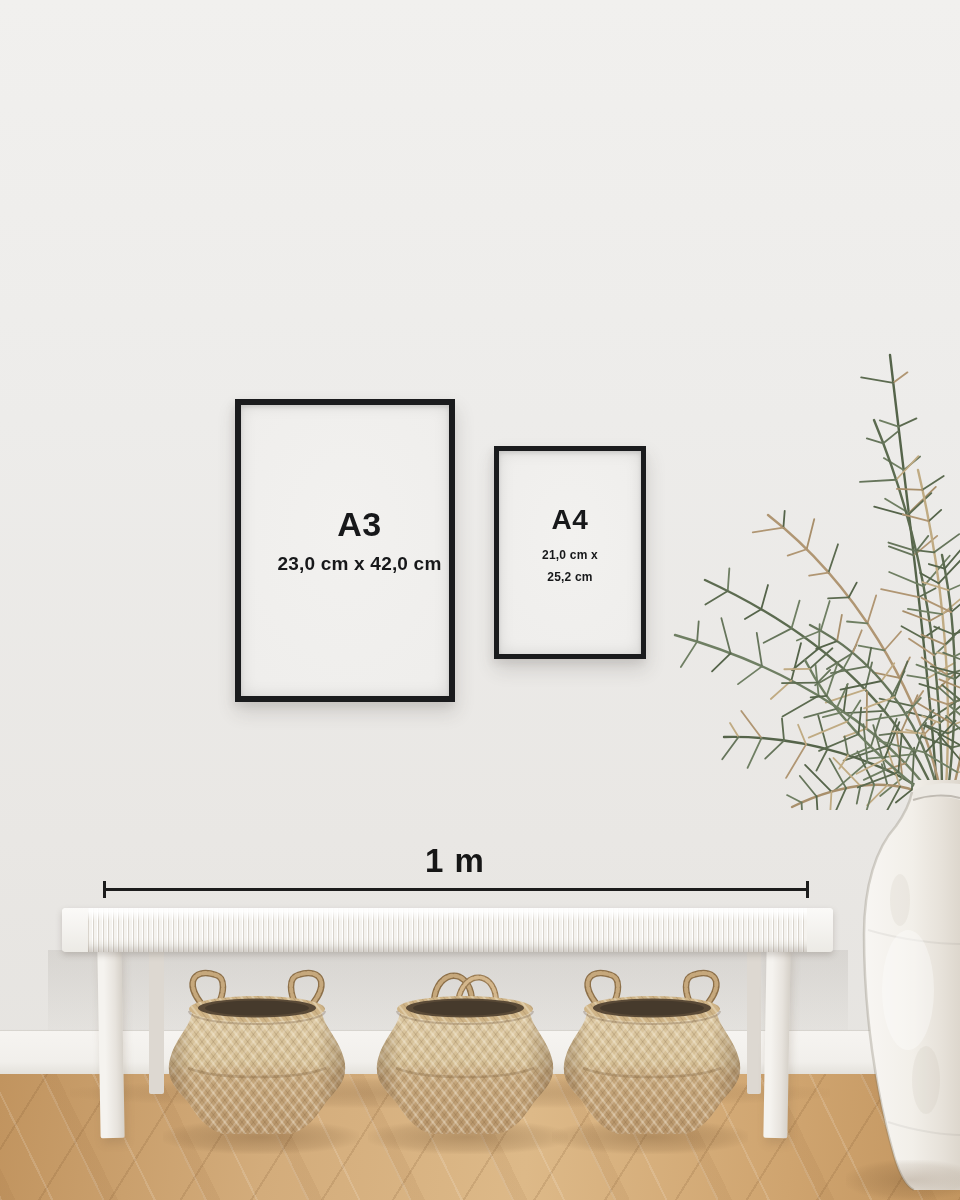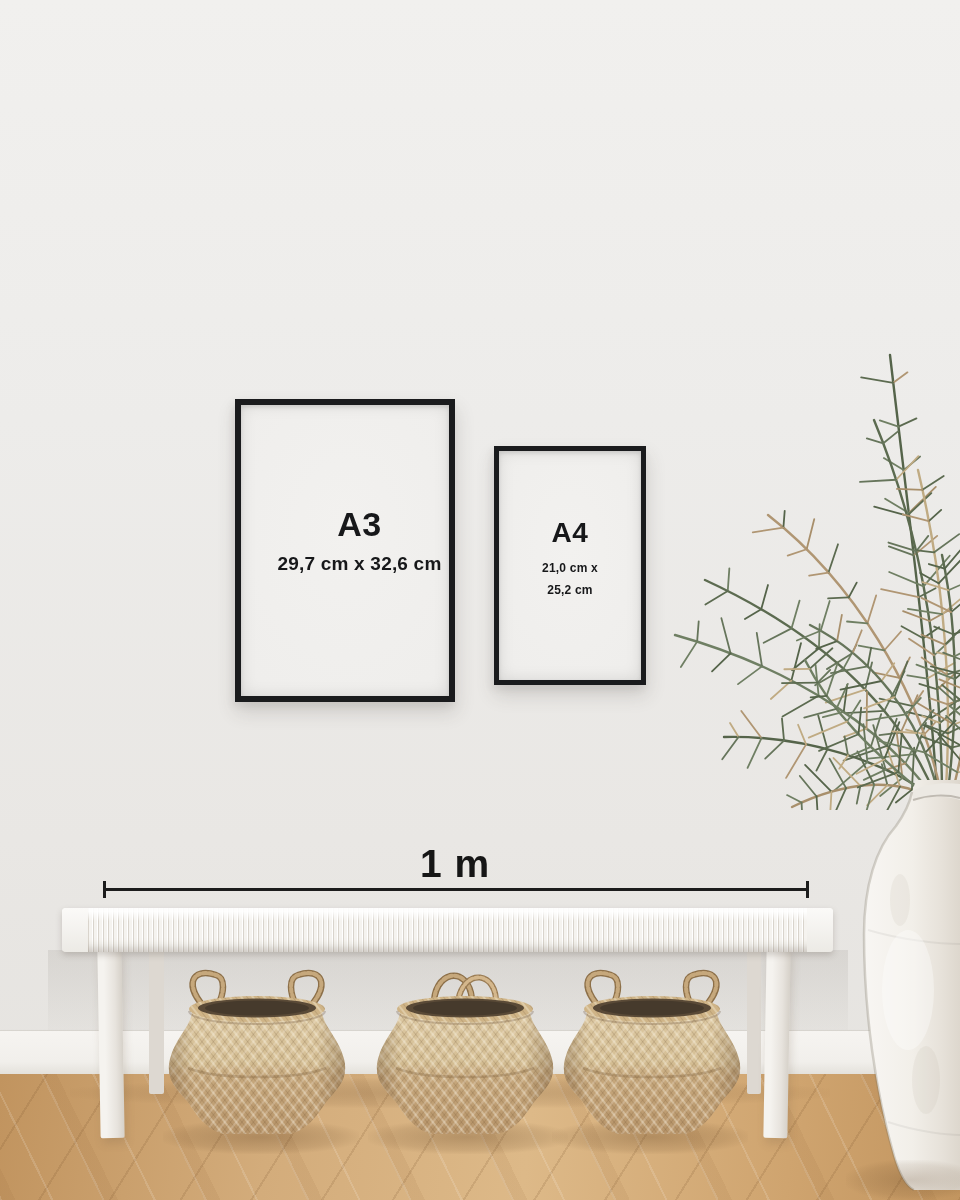--- a/index.html
+++ b/index.html
@@ -23,31 +23,31 @@
   .wall-shadow-bench{left:48px;top:950px;width:800px;height:112px;
     background:linear-gradient(180deg,rgba(80,72,62,0.10),rgba(80,72,62,0.02) 70%,rgba(80,72,62,0));}
   
   .frame{background:#1a1b1d;box-shadow:1px 10px 18px rgba(60,55,48,0.16), -2px 4px 8px rgba(60,55,48,0.08);}
   .frame .paper{position:absolute;background:
       radial-gradient(120% 120% at 50% 42%,#f2f1ef 0%,#efeeec 55%,#e6e5e2 100%);
     box-shadow:inset 0 0 16px rgba(0,0,0,0.10), inset 0 2px 4px rgba(0,0,0,0.12);
     display:flex;flex-direction:column;align-items:center;justify-content:center;}
   .frame-a3{left:235px;top:399px;width:220px;height:303px;}
   .frame-a3 .paper{left:6px;top:6px;right:6px;bottom:6px;padding-left:29px;}
-  .frame-a4{left:494px;top:446px;width:152px;height:239px;}
+  .frame-a4{left:494px;top:446px;width:152px;height:213px;}
   .frame-a4 .paper{left:5px;top:5px;right:5px;bottom:5px;}
   .flabel{color:#17181a;font-weight:800;letter-spacing:0.5px;line-height:1;}
   .fsize{color:#17181a;font-weight:700;letter-spacing:0.2px;text-align:center;}
   .frame-a3 .flabel{font-size:34px;margin-bottom:12px;transform:translateY(-10px);}
   .frame-a3 .fsize{font-size:19px;transform:translateY(-10px);}
   .frame-a4 .flabel{font-size:28px;margin-bottom:10px;transform:translateY(-6px);}
   .frame-a4 .fsize{font-size:12px;line-height:22px;transform:translateY(-6px);}
   
   .scale-label{top:842px;left:455px;transform:translateX(-50%);
-    font-size:39px;font-weight:700;color:#161616;letter-spacing:1px;}
+    font-size:33px;font-weight:700;color:#161616;letter-spacing:1px;}
   .scale-line{left:103px;top:888px;width:706px;height:3px;background:#1c1c1c;}
   .scale-tick{top:881px;width:3px;height:17px;background:#1c1c1c;}
   .tick-left{left:103px;} .tick-right{left:806px;}
   
   .bench-seat{left:62px;top:908px;width:771px;height:44px;border-radius:4px;
     background:
       linear-gradient(180deg,rgba(255,255,255,0.9) 0 8%,rgba(255,255,255,0) 30%),
       repeating-linear-gradient(90deg,#ffffff 0 1px,#d9d4cc 1px 2px,#f5f3ef 2px 5px);
     box-shadow:0 3px 6px rgba(90,80,70,0.25), inset 0 -10px 10px -6px rgba(120,110,98,0.35);}
   .bench-seat::before,.bench-seat::after{content:"";position:absolute;top:0;bottom:0;width:26px;
@@ -327,21 +327,21 @@
     <path d="M32,342 C62,352 92,355 104,355" fill="none" stroke="rgba(0,0,0,0.05)" stroke-width="2"></path>
     <ellipse cx="52" cy="210" rx="26" ry="60" fill="rgba(255,255,255,0.35)"></ellipse>
     <ellipse cx="44" cy="120" rx="10" ry="26" fill="rgba(170,158,138,0.10)"></ellipse>
     <ellipse cx="70" cy="300" rx="14" ry="34" fill="rgba(170,158,138,0.10)"></ellipse>
   </svg>
   <div class="abs floor-shadow shadow-vase"></div>
 
   <div class="abs frame frame-a3">
     <div class="paper">
       <div class="flabel">A3</div>
-      <div class="fsize">29,7 cm x 32,6 cm</div>
+      <div class="fsize">23,0 cm x 42,0 cm</div>
     </div>
   </div>
 
   <div class="abs frame frame-a4">
     <div class="paper">
       <div class="flabel">A4</div>
       <div class="fsize">
         <div>21,0 cm x</div>
         <div>25,2 cm</div>
       </div>

